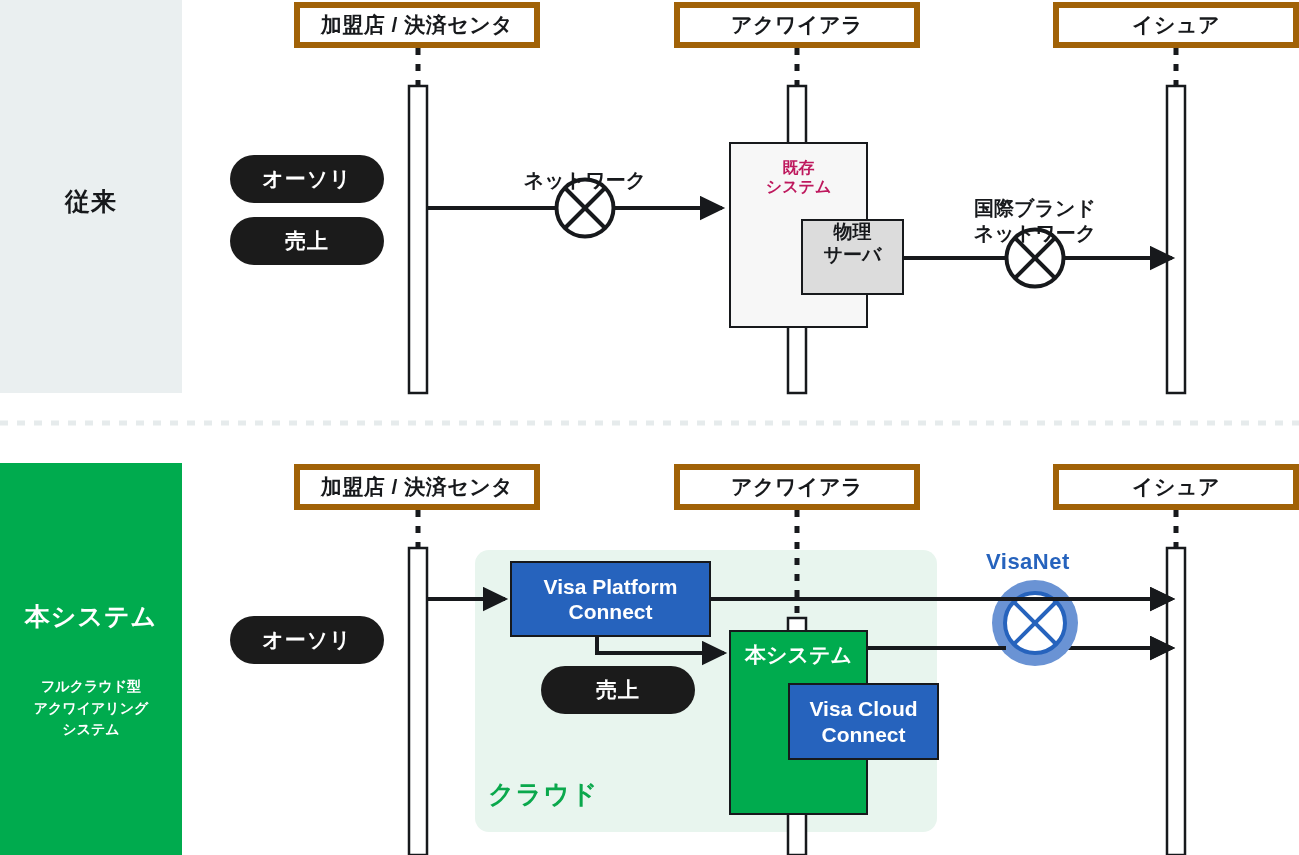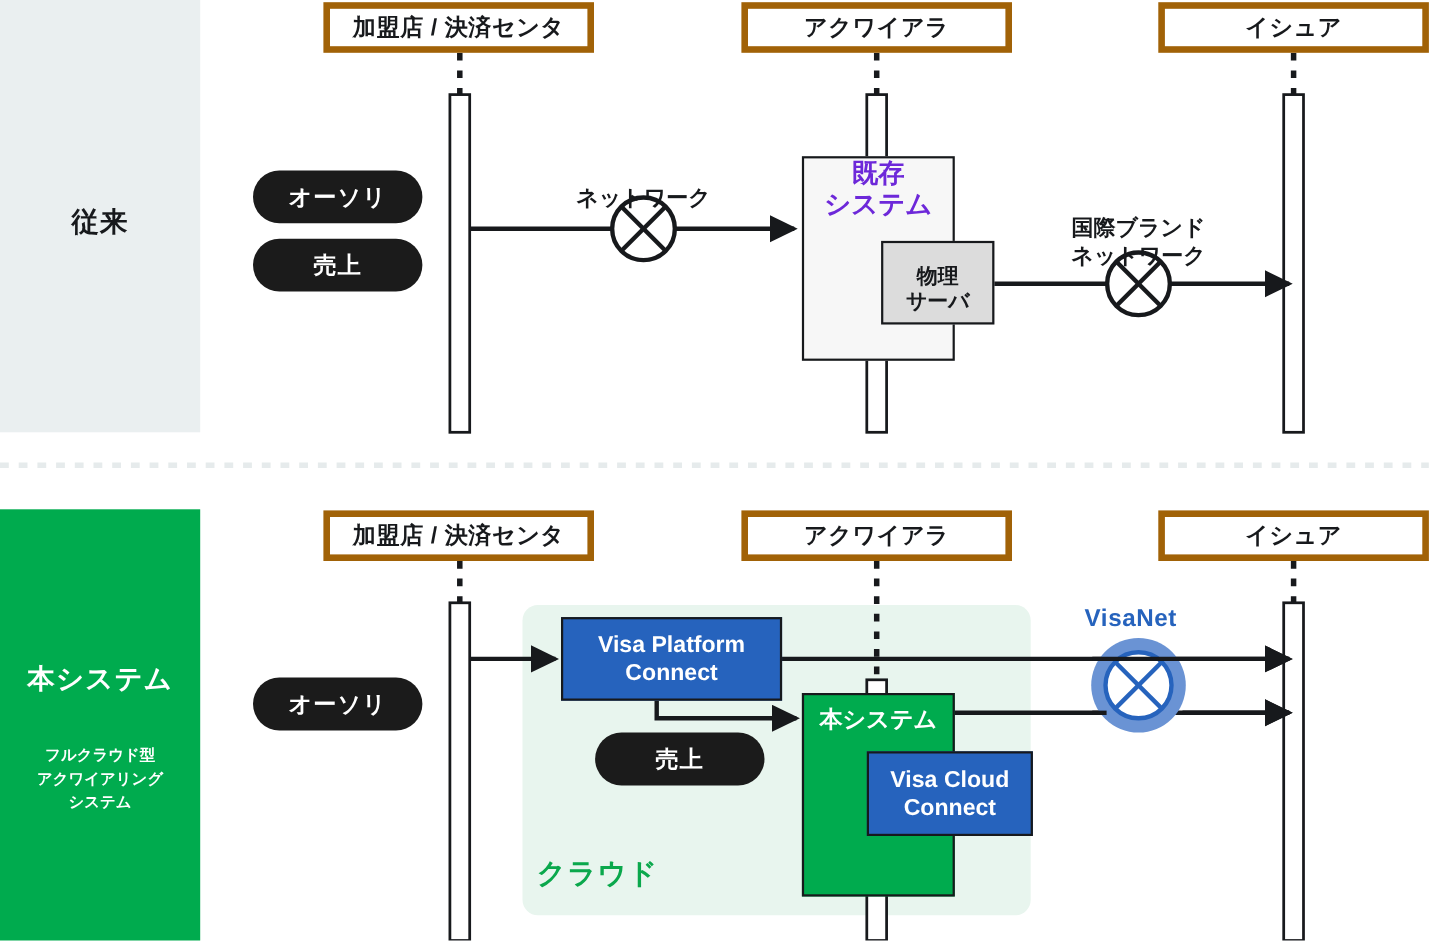--- a/index.html
+++ b/index.html
@@ -39,22 +39,22 @@
     color:#ffffff;font-weight:bold;font-size:21px;letter-spacing:1px;
   }
 
   
   .node{
     position:absolute;box-sizing:border-box;border:2px solid #17191c;
     display:flex;align-items:flex-start;justify-content:center;
     text-align:center;font-weight:bold;line-height:1.2;
   }
   .node .txt{width:100%;}
-  .node-legacy{background:#f7f7f7;color:#6d28d9;font-size:24px;}
-  .node-server{background:#dcdcdc;color:#17191c;font-size:19px;padding-top:20px;}
+  .node-legacy{background:#f7f7f7;color:#be185d;font-size:16px;padding-top:14px;}
+  .node-server{background:#dcdcdc;color:#17191c;font-size:19px;padding-top:0;}
   .node-blue{background:#2663bd;color:#ffffff;font-size:21px;
              align-items:center;padding:0 6px;}
   .node-green{background:#00ab4e;color:#ffffff;font-size:21px;padding-top:10px;}
 
   .cloud-label{
     position:absolute;color:#0aa84c;font-weight:bold;font-size:26px;letter-spacing:1px;
   }
   .visanet-label{
     position:absolute;color:#2663bd;font-weight:bold;font-size:22px;letter-spacing:.5px;
   }

